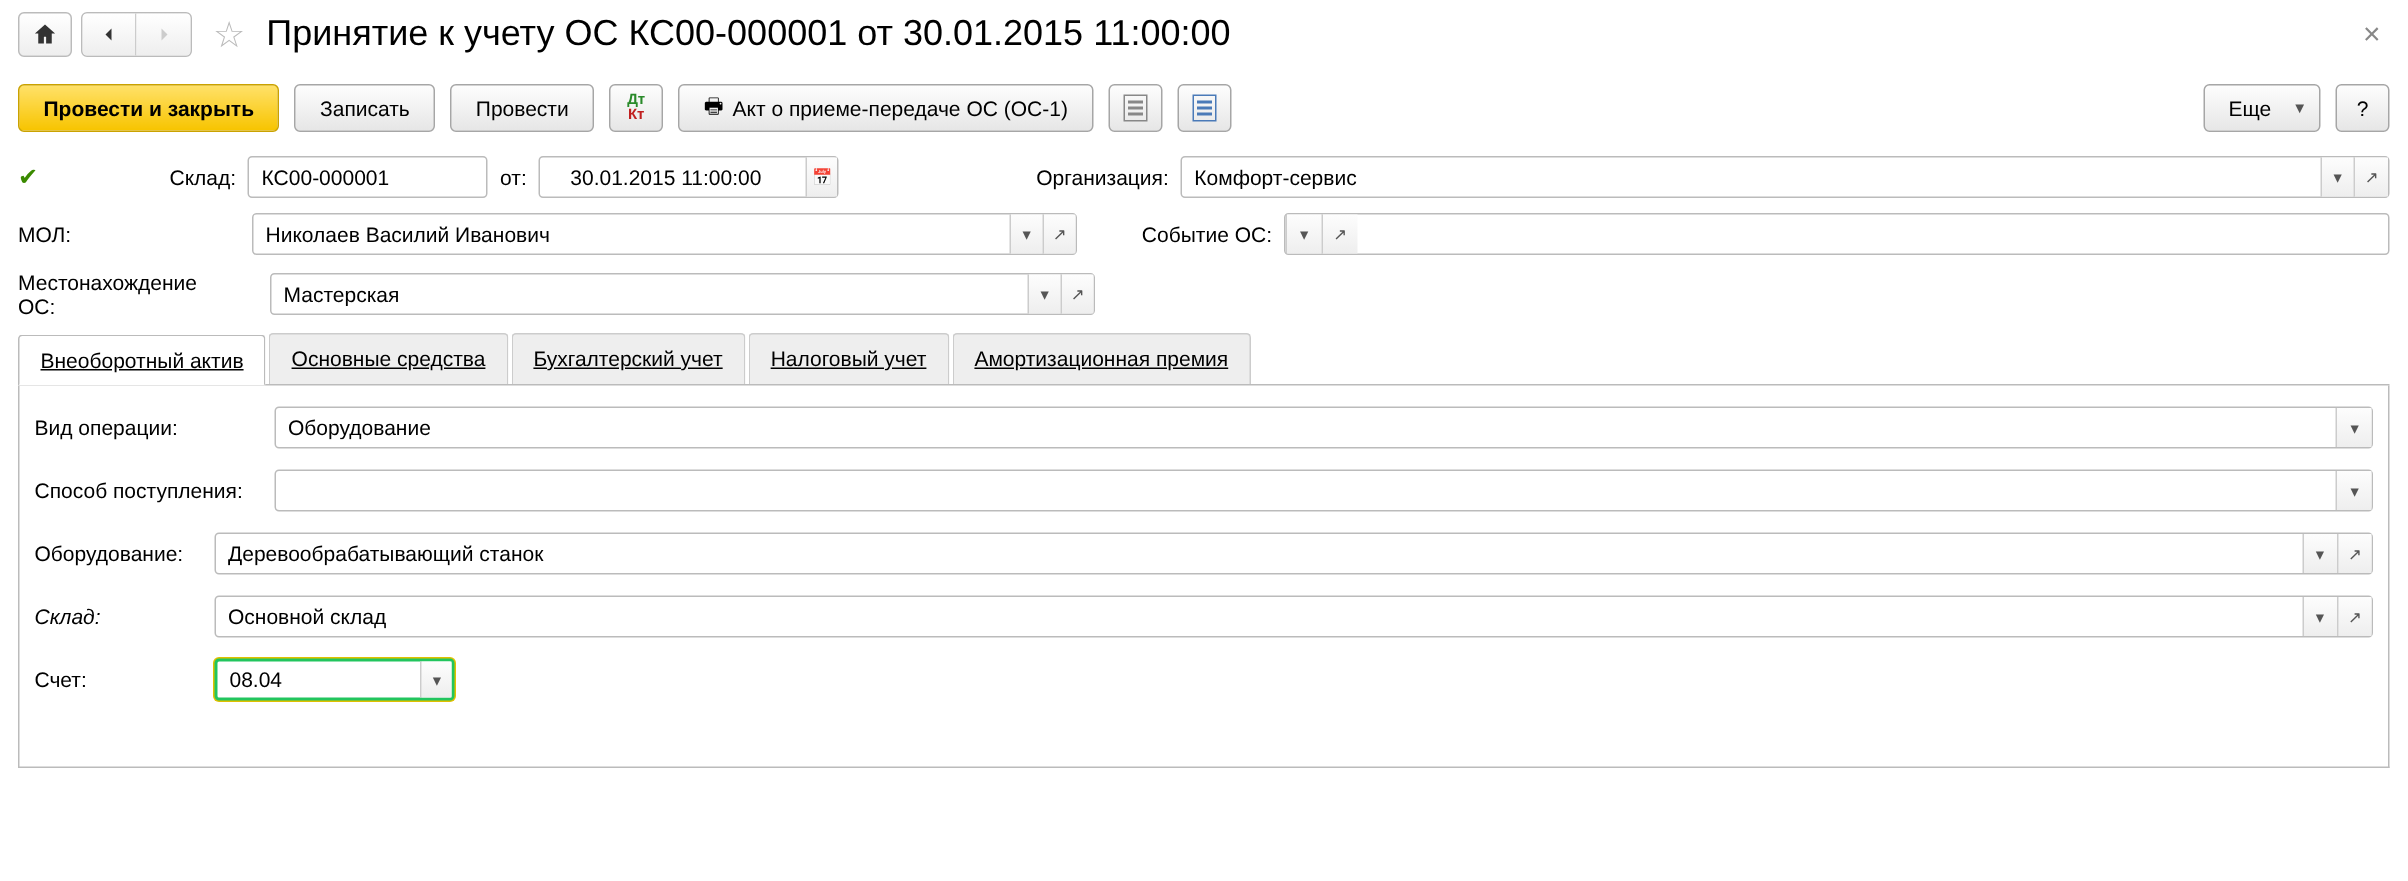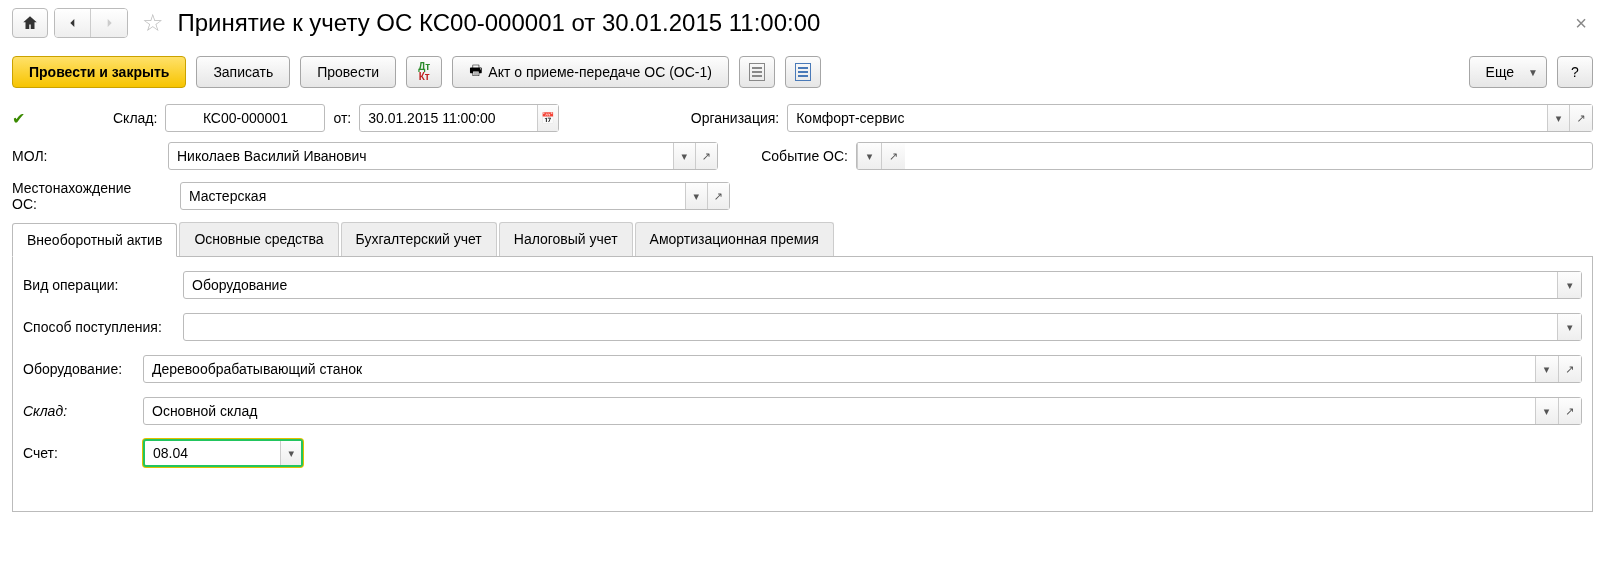--- a/index.html
+++ b/index.html
@@ -88,20 +88,21 @@
     }
     .field-highlight { border:2px solid #22c55e; box-shadow:0 0 0 1px #e0c000;}
     .tabs {
       display:flex; border-bottom:1px solid #bbb; margin-top:6px;
     }
     .tab {
       padding:8px 14px; font-size:14px; cursor:pointer;
       border:1px solid transparent; border-bottom:none;
       background:#eee; margin-right:2px; border-radius:3px 3px 0 0;
       border-color:#ccc;
+      text-decoration:underline;
     }
     .tab.active {
       background:#fff; border-color:#bbb; position:relative; top:1px;
       border-bottom:1px solid #fff;
     }
     .tab-panel {
       border:1px solid #bbb; border-top:none; padding:14px 10px 30px 10px;
     }
     .panel-row { display:flex; align-items:center; gap:10px; margin-bottom:14px;}
     .panel-row .label { width:150px; }
@@ -168,24 +169,24 @@
     <span class="caret">▼</span>
   </button>
   <button class="btn btn-icon">?</button>
 </div>
 
 <div class="row1">
   <div class="group-left">
     <span class="checkmark-icon">✔</span>
     <span style="width:120px; text-align:right;" class="label">Склад:</span>
     <div class="field" style="width:160px;">
-      <input style="text-align: center;" readonly="" value="КС00-000001">
+      <input style="text-align: left;" readonly="" value="КС00-000001">
     </div>
     <span class="label">от:</span>
-    <div class="field" style="width:200px;">
+    <div class="field" style="width:200px;padding-left:12px;">
       <input value="30.01.2015 11:00:00" style="">
       <div class="addon">📅</div>
     </div>
   </div>
   <div class="group-right">
     <span style="width:200px; text-align:right;" class="label">Организация:</span>
     <div class="field flex-field">
       <input value="Комфорт-сервис" style="">
       <div class="addon">▾</div>
       <div class="addon">↗</div>

